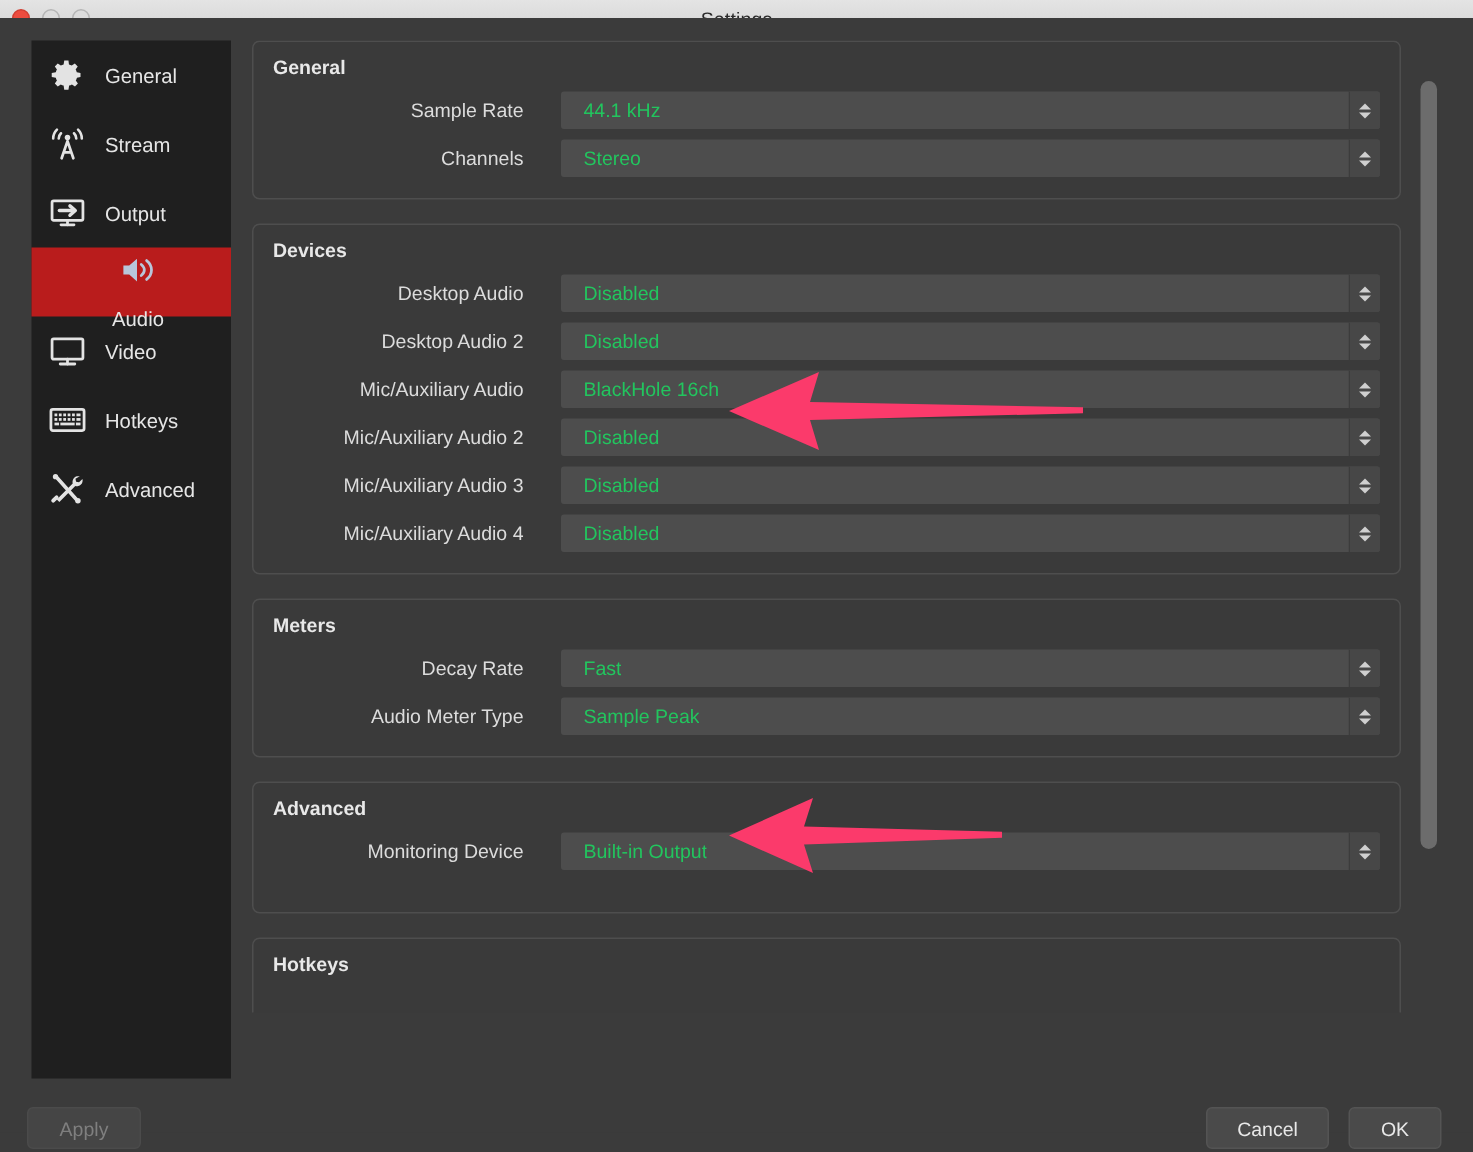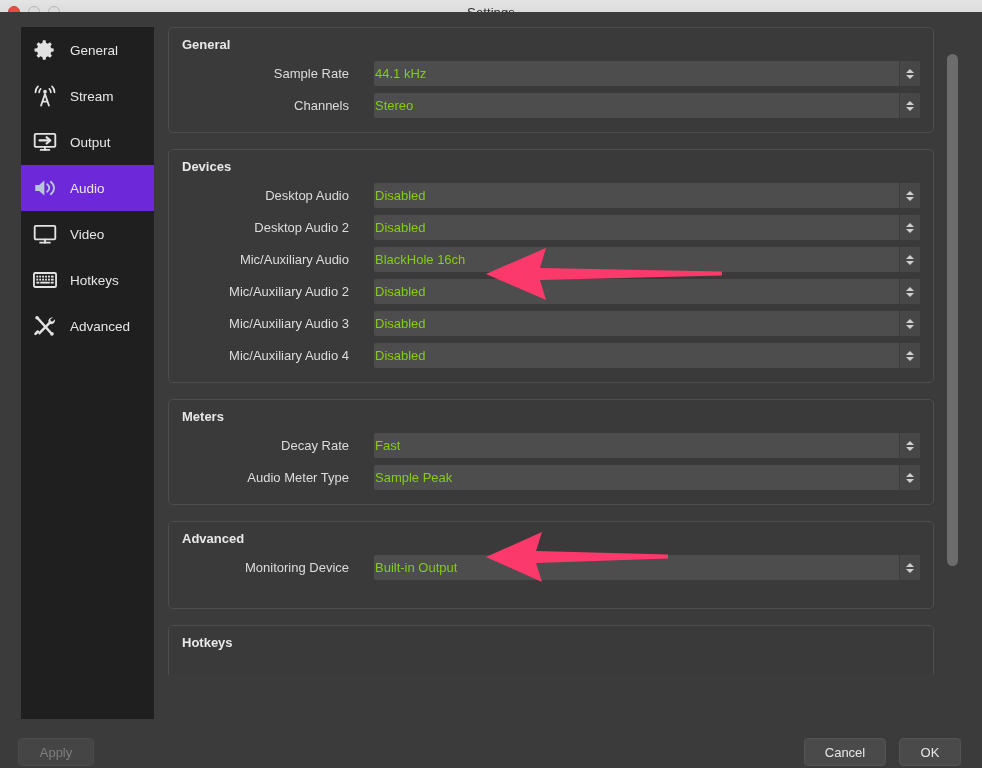--- a/index.html
+++ b/index.html
@@ -36,21 +36,21 @@
   .sidebar {
     position: absolute; left: 21px; top: 15px;
     width: 133px; height: 692px;
     background: #1f1f1f;
   }
   .side-item {
     display: flex; align-items: center;
     height: 46px; padding-left: 9px; gap: 10px;
     color: #e6e6e6; font-size: 13.5px;
   }
-  .side-item.selected { background: #6d28d9; }
+  .side-item.selected { background: #b91c1c; flex-direction: column; }
   .side-ico { width: 30px; height: 30px; display:flex; align-items:center; justify-content:center; flex: 0 0 30px; }
   .side-ico svg { display:block; }
 
   
   .content {
     position: absolute; left: 168px; top: 15px;
     width: 795px; height: 648px;
     overflow: hidden;
   }
   .group {
@@ -74,21 +74,21 @@
   .row-label {
     width: 192px; text-align: right; padding-right: 25px;
     font-size: 13px; color: #dcdcdc; white-space: nowrap;
   }
   .combo {
     position: relative; flex: 1;
     height: 25px; background: #4d4d4d;
     border-radius: 2px; display: flex; align-items: center;
   }
   .combo-value {
-    padding-left: 1px; font-size: 13px; color: #84cc16;
+    padding-left: 15px; font-size: 13px; color: #22c55e;
     white-space: nowrap; overflow: hidden;
   }
   .stepper {
     position: absolute; right: 0; top: 0;
     width: 21px; height: 25px;
     background: #474747;
     border-left: 1px solid #3c3c3c;
     border-radius: 0 2px 2px 0;
     display: flex; flex-direction: column;
     align-items: center; justify-content: center; gap: 2px;

